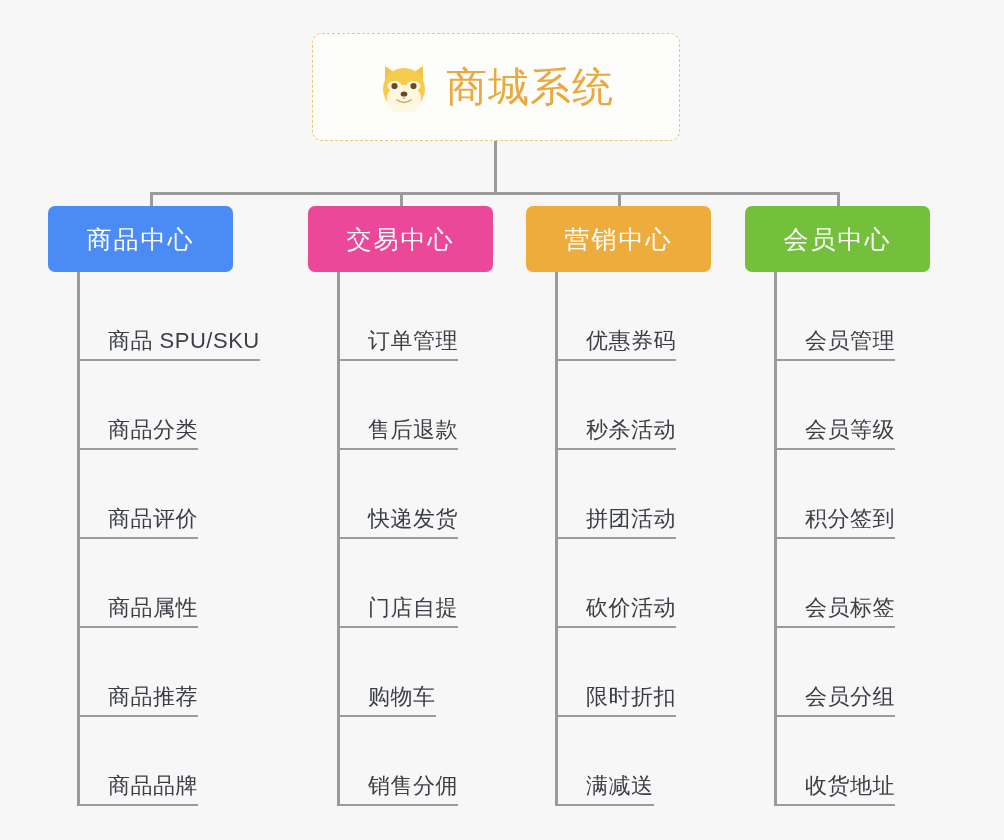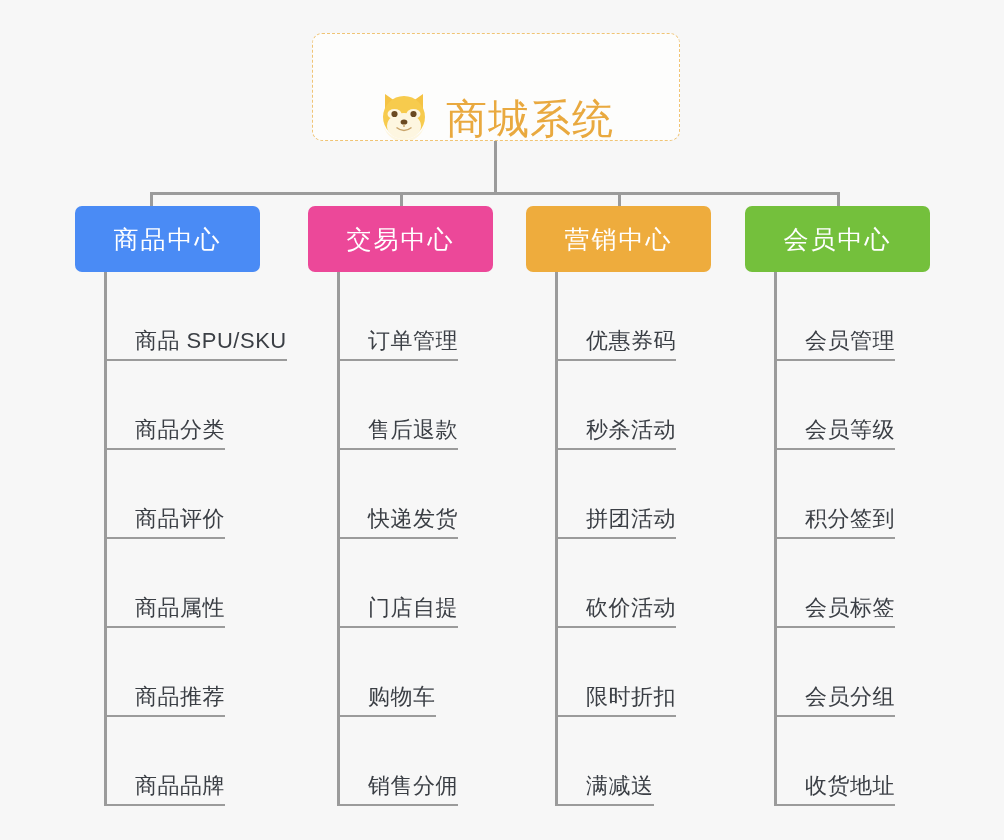--- a/index.html
+++ b/index.html
@@ -25,21 +25,21 @@
     position: absolute;
     left: 312px;
     top: 33px;
     width: 368px;
     height: 108px;
     box-sizing: border-box;
     background: #fdfdfc;
     border: 1px dashed #f0c475;
     border-radius: 10px;
     display: flex;
-    align-items: flex-end;
+    align-items: center;
     justify-content: center;
     gap: 16px;
   }
   .root-icon {
     width: 52px;
     height: 50px;
     position: relative;
     flex: 0 0 auto;
   }
   .root-title {
@@ -164,21 +164,21 @@
     <div class="root-title">商城系统</div>
   </div>
 
   <div class="conn conn-v-root"></div>
   <div class="conn conn-bus"></div>
   <div class="conn conn-drop" style="left:150px;"></div>
   <div class="conn conn-drop" style="left:400px;"></div>
   <div class="conn conn-drop" style="left:618px;"></div>
   <div class="conn conn-drop" style="left:837px;"></div>
 
-  <div class="column" style="left:75px; width:185px;">
+  <div class="column" style="left:48px; width:185px;">
     <div class="cat-header" style="background:#4a8bf5;">商品中心</div>
     <div class="leaf-wrap">
       <div class="leaf-spine"></div>
       <ul class="leaf-list">
         <li class="leaf-item">
             <span class="leaf-label">商品 SPU/SKU</span>
           </li>
         <li class="leaf-item">
             <span class="leaf-label">商品分类</span>
           </li>

